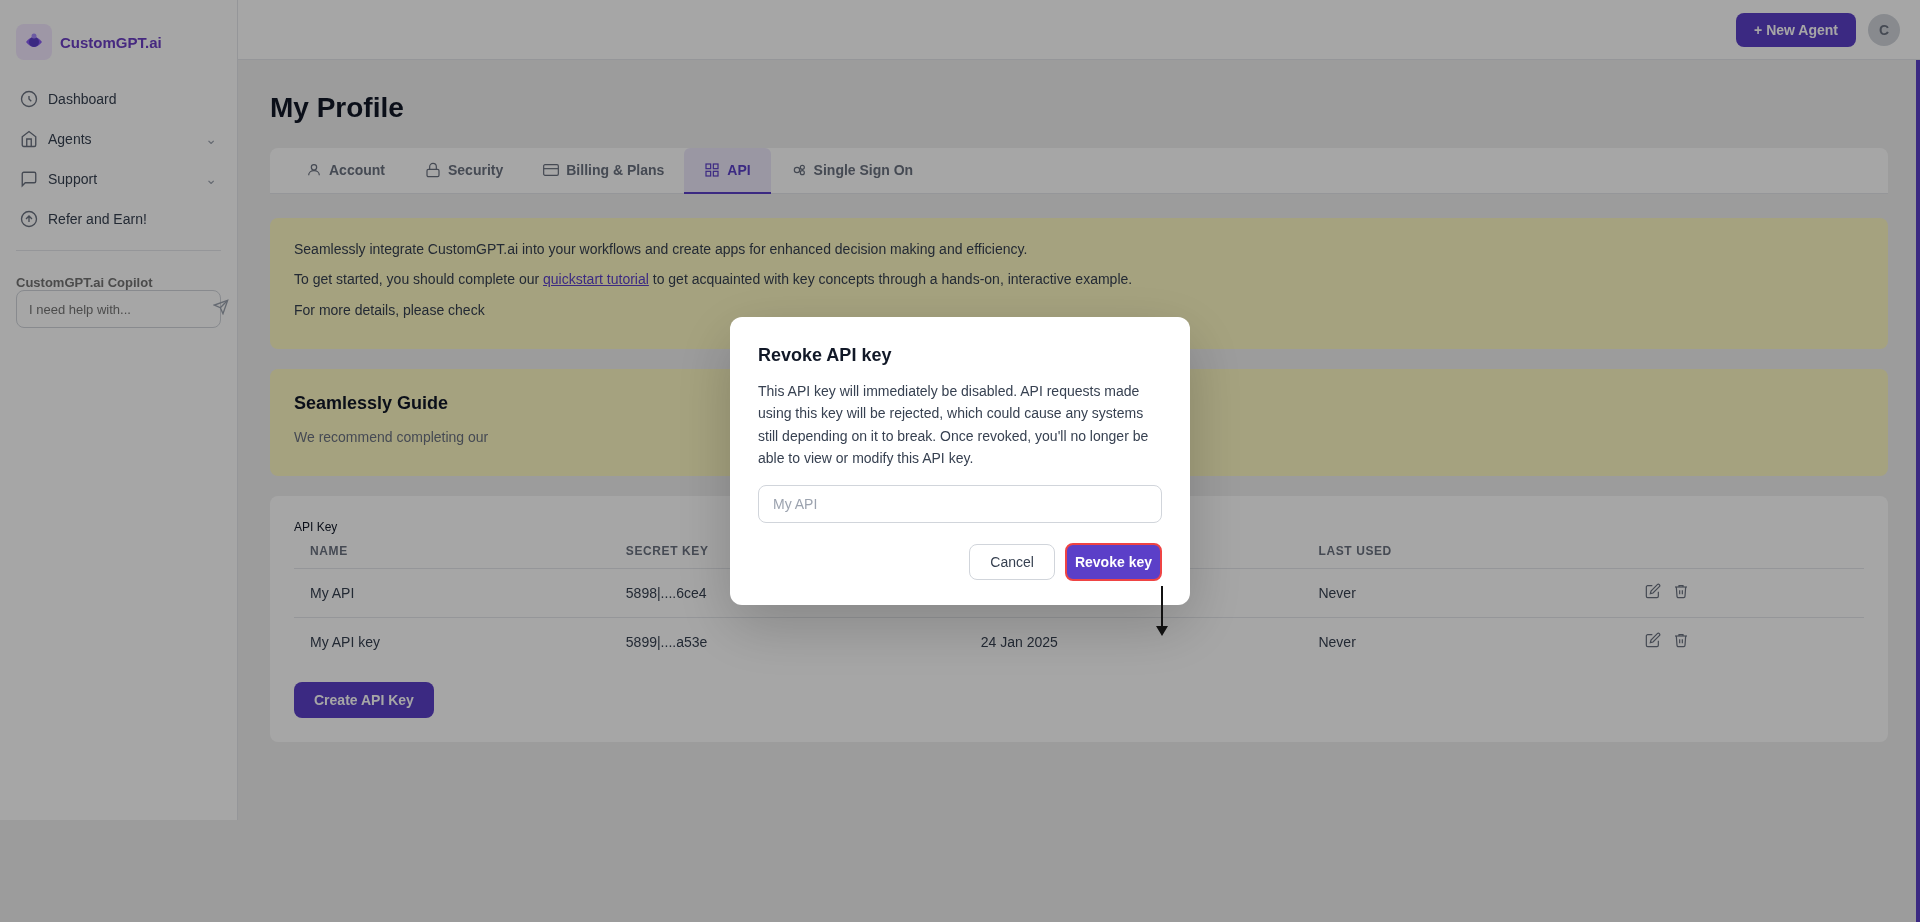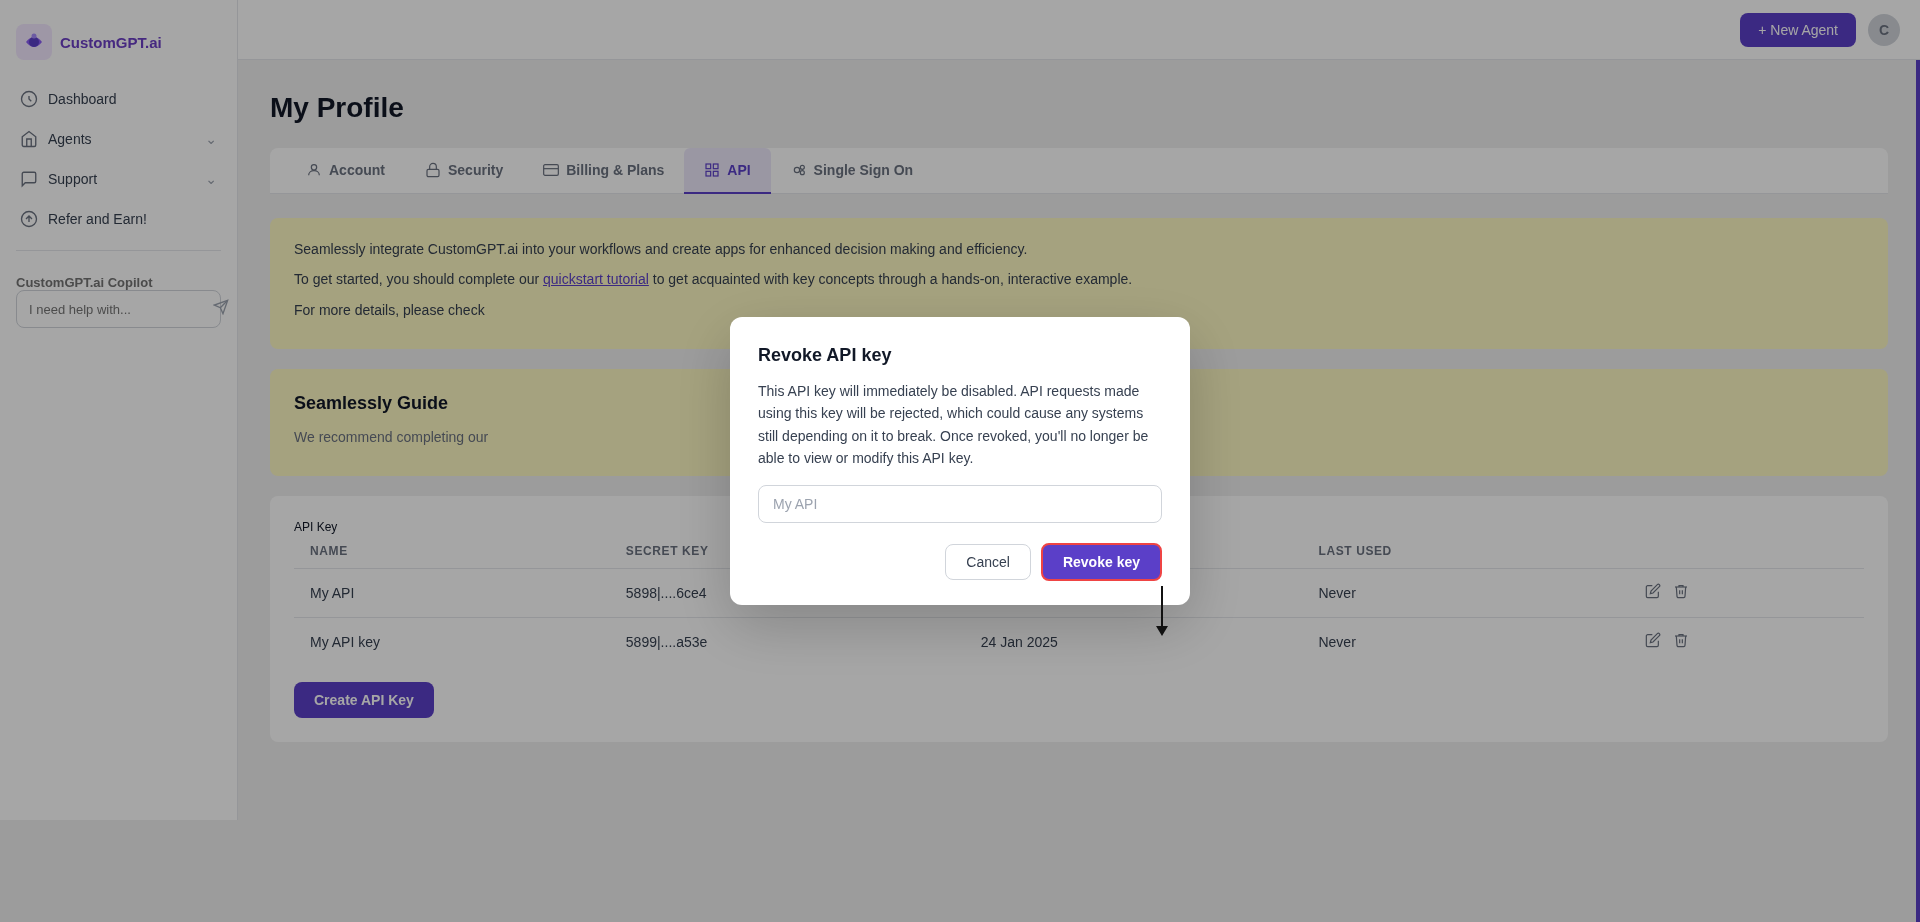--- a/index.html
+++ b/index.html
@@ -93,21 +93,21 @@
       padding: 0 20px;
       gap: 12px;
     }
     .new-agent-btn {
       background: #5b3fc8;
       color: #fff;
       border: none;
       border-radius: 8px;
       padding: 9px 18px;
       font-size: 14px;
-      font-weight: 400;
+      font-weight: 700;
       cursor: pointer;
       display: flex;
       align-items: center;
       gap: 6px;
     }
     .avatar-circle {
       width: 32px;
       height: 32px;
       border-radius: 50%;
       background: #d1d5db;
@@ -282,21 +282,21 @@
       padding: 9px 20px;
       font-size: 14px;
       font-weight: 500;
       cursor: pointer;
     }
     .revoke-btn {
       background: #5b3fc8;
       color: #fff;
       border: 2px solid #ef4444;
       border-radius: 8px;
-      padding: 9px 20px;
+      padding: 9px 8px;
       font-size: 14px;
       font-weight: 600;
       cursor: pointer;
     }
 
     
     .arrow-annotation {
       position: absolute;
       right: -6px;
       bottom: -55px;

